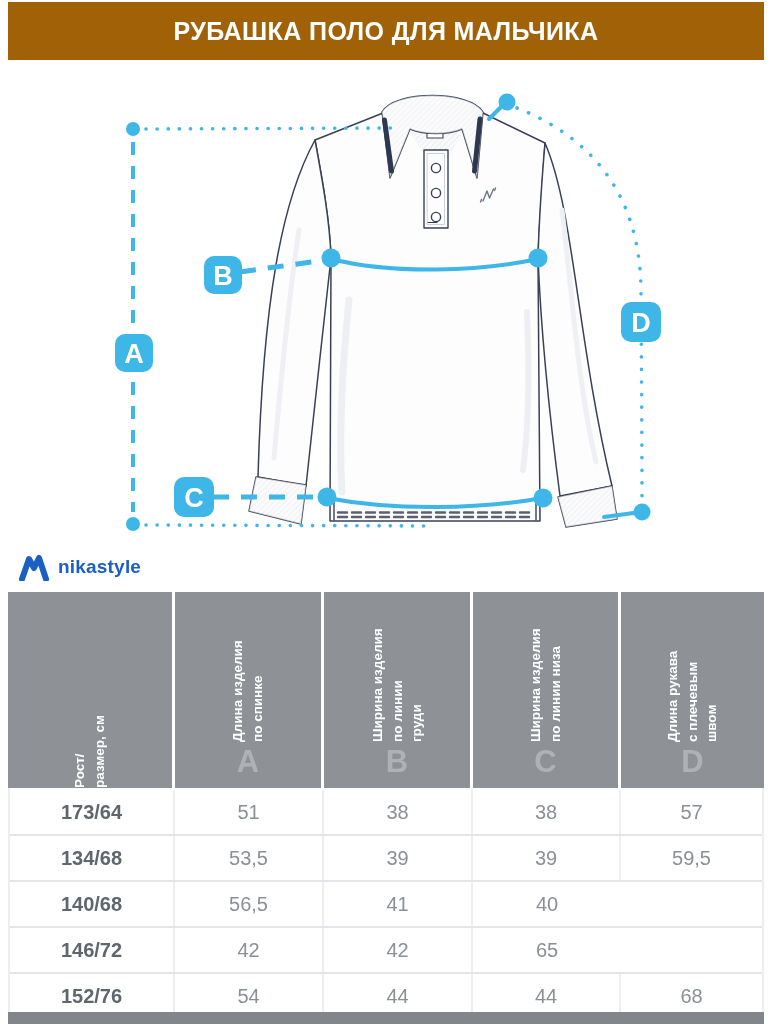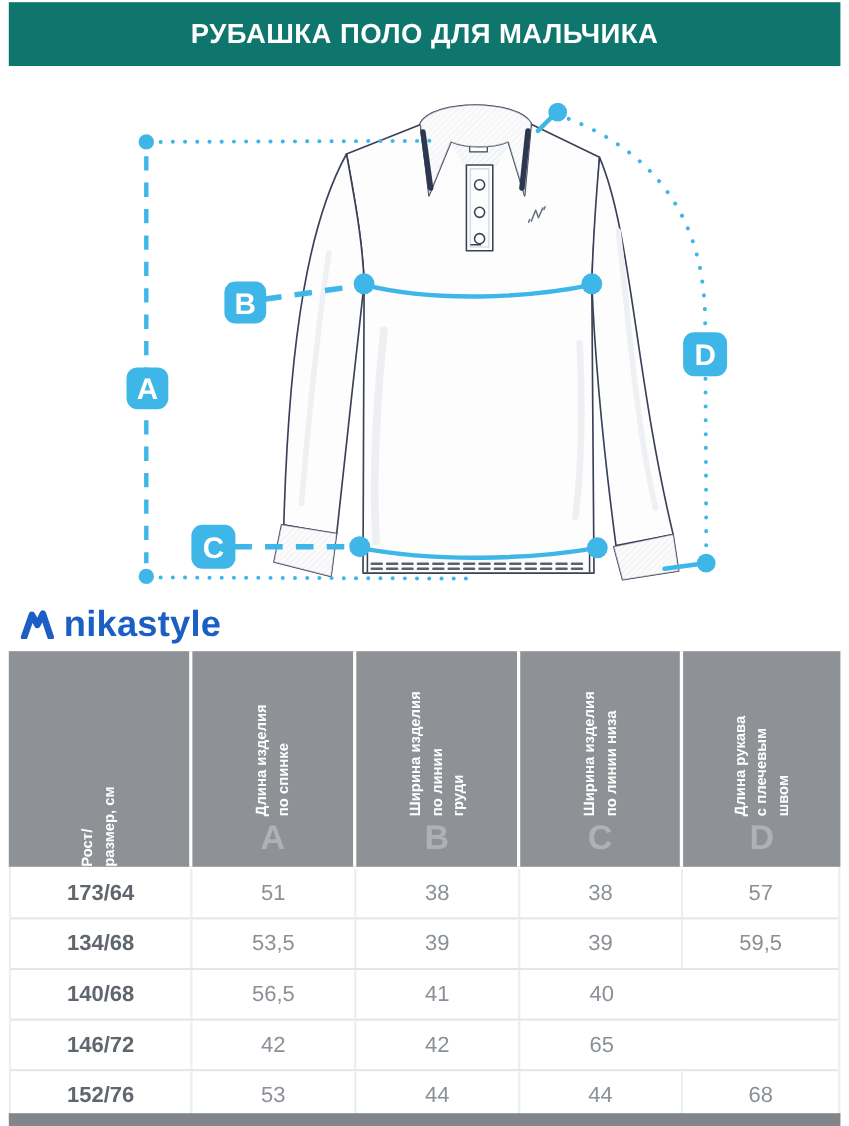--- a/index.html
+++ b/index.html
@@ -3,34 +3,34 @@
 <meta charset="utf-8">
 <style>
   html,body { margin:0; padding:0; background:#ffffff; }
   .page {
     position:relative; width:772px; height:1024px; overflow:hidden;
     background:#ffffff; font-family:"Liberation Sans", sans-serif;
   }
   
   .title-bar {
     position:absolute; left:8px; top:2px; width:756px; height:58px;
-    background:#0f766e; display:flex; align-items:center; justify-content:center;
+    background:#a16207; display:flex; align-items:center; justify-content:center;
   }
   .title-bar h1 {
     margin:0; color:#ffffff; font-size:25px; font-weight:bold; letter-spacing:.4px;
   }
   
   .diagram-svg { position:absolute; left:0; top:0; }
   .diagram-svg text.mletter {
     font-family:"Liberation Sans", sans-serif; font-weight:bold;
     font-size:27px; fill:#ffffff; text-anchor:middle;
   }
   
   .brand-row { position:absolute; left:18px; top:550px; height:34px; display:flex; align-items:center; }
-  .brand-name { color:#1b5fc5; font-size:33px; font-weight:bold; margin-left:8px; letter-spacing:.2px; }
+  .brand-name { color:#1b5fc5; font-size:19px; font-weight:bold; margin-left:8px; letter-spacing:.2px; }
   
   .size-table { position:absolute; left:8px; top:592px; width:756px; }
   .thead { display:grid; grid-template-columns:167px 149px 149px 148px 143px; }
   .hcell {
     box-sizing:border-box; background:#8e9296; height:196px;
     border-right:3px solid #ffffff; display:flex; flex-direction:column; align-items:center;
   }
   .hcell:last-child { border-right:none; }
   .vtext {
     flex:1; display:flex; align-items:center;
@@ -239,21 +239,21 @@
           <div class="cell val">40</div>
         </div>
         <div class="trow">
     <div class="cell size">146/72</div>
           <div class="cell val">42</div>
           <div class="cell val">42</div>
           <div class="cell val">65</div>
         </div>
         <div class="trow">
     <div class="cell size">152/76</div>
-  <div class="cell val">53</div>
+  <div class="cell val">54</div>
           <div class="cell val">44</div>
           <div class="cell val">44</div>
           <div class="cell val">68</div>
         </div>
       </div>
   </section>
 
   <footer class="bottom-bar"></footer>
 </div>
 

